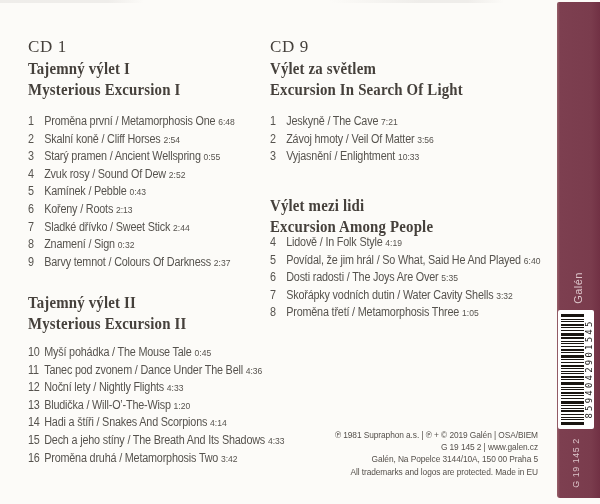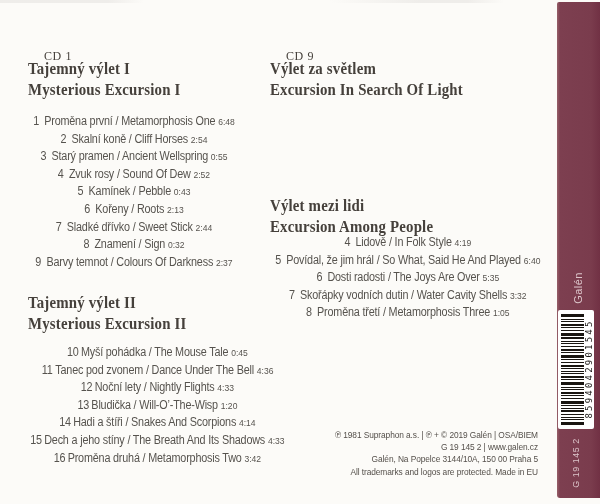--- a/index.html
+++ b/index.html
@@ -12,32 +12,32 @@
   .scan-top-edge{
     position:absolute;top:0;left:0;width:600px;height:3px;
     background:linear-gradient(90deg,#e9e7e4 0 18%,rgba(233,231,228,0) 24% 55%,#e9e7e4 70% 78%,rgba(233,231,228,0) 84%);
     opacity:.7;
   }
   .col{position:absolute;top:0;height:100%;}
   .col-left{left:28px;width:250px;}
   .col-right{left:270px;width:268px;}
 
   .cd-label{
-    position:absolute;top:37px;left:16px;
+    position:absolute;top:37px;left:0;
     font-family:"Liberation Serif","DejaVu Serif",serif;
-    font-size:12px;letter-spacing:.6px;color:#45403b;margin-top:12px;
+    font-size:17px;letter-spacing:.6px;color:#45403b;
   }
   .heading{
     position:absolute;left:0;
     font-family:"Liberation Serif","DejaVu Serif",serif;
     font-weight:bold;font-size:16.5px;line-height:21px;
     letter-spacing:.2px;color:#45403b;white-space:nowrap;
     transform:scaleX(.9);transform-origin:0 0;
   }
-  .tracks{position:absolute;left:0;font-size:12px;line-height:16.6px;color:#56534e;text-align:center;}
+  .tracks{position:absolute;left:0;font-size:12px;line-height:16.6px;color:#56534e;}
   .track-row{
     white-space:nowrap;letter-spacing:-.2px;
     transform:scaleX(.9);transform-origin:0 0;
   }
   .track-no{display:inline-block;width:18px;}
   .dur{font-size:9.5px;letter-spacing:0;}
 
   .credits{
     position:absolute;top:429px;left:0;width:268px;text-align:right;
     font-size:9.5px;line-height:12.2px;letter-spacing:-.1px;color:#55504b;
@@ -112,20 +112,25 @@
       </div>
   </div>
 
   <div class="col col-right">
     <div class="cd-label">CD 9</div>
 
     <div class="heading" style="top:58px">
       <div>Výlet za světlem</div>
       <div>Excursion In Search Of Light</div>
     </div>
+    <div class="tracks" style="top:113px">
+        <div class="track-row"><span class="track-no">1</span><span class="track-title">Jeskyně / The Cave</span> <span class="dur">7:21</span></div>
+        <div class="track-row"><span class="track-no">2</span><span class="track-title">Závoj hmoty / Veil Of Matter</span> <span class="dur">3:56</span></div>
+        <div class="track-row"><span class="track-no">3</span><span class="track-title">Vyjasnění / Enlightment</span> <span class="dur">10:33</span></div>
+      </div>
 
     <div class="heading" style="top:195px">
       <div>Výlet mezi lidi</div>
       <div>Excursion Among People</div>
     </div>
     <div class="tracks" style="top:234px">
         <div class="track-row"><span class="track-no">4</span><span class="track-title">Lidově / In Folk Style</span> <span class="dur">4:19</span></div>
         <div class="track-row"><span class="track-no">5</span><span class="track-title">Povídal, že jim hrál / So What, Said He And Played</span> <span class="dur">6:40</span></div>
         <div class="track-row"><span class="track-no">6</span><span class="track-title">Dosti radosti / The Joys Are Over</span> <span class="dur">5:35</span></div>
         <div class="track-row"><span class="track-no">7</span><span class="track-title">Skořápky vodních dutin / Water Cavity Shells</span> <span class="dur">3:32</span></div>

